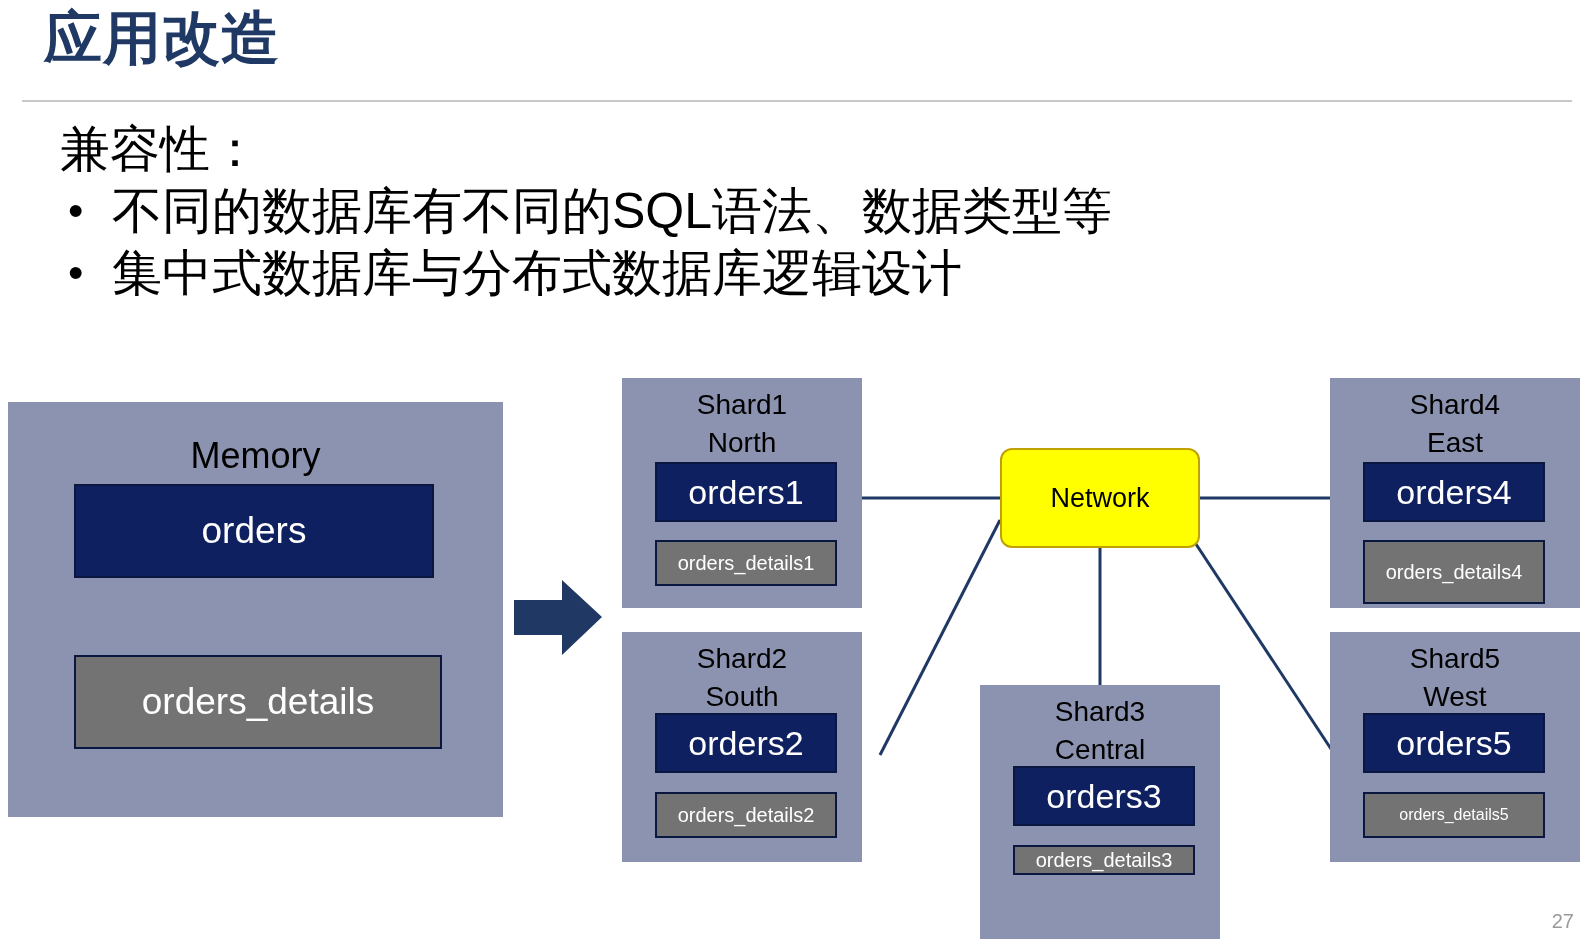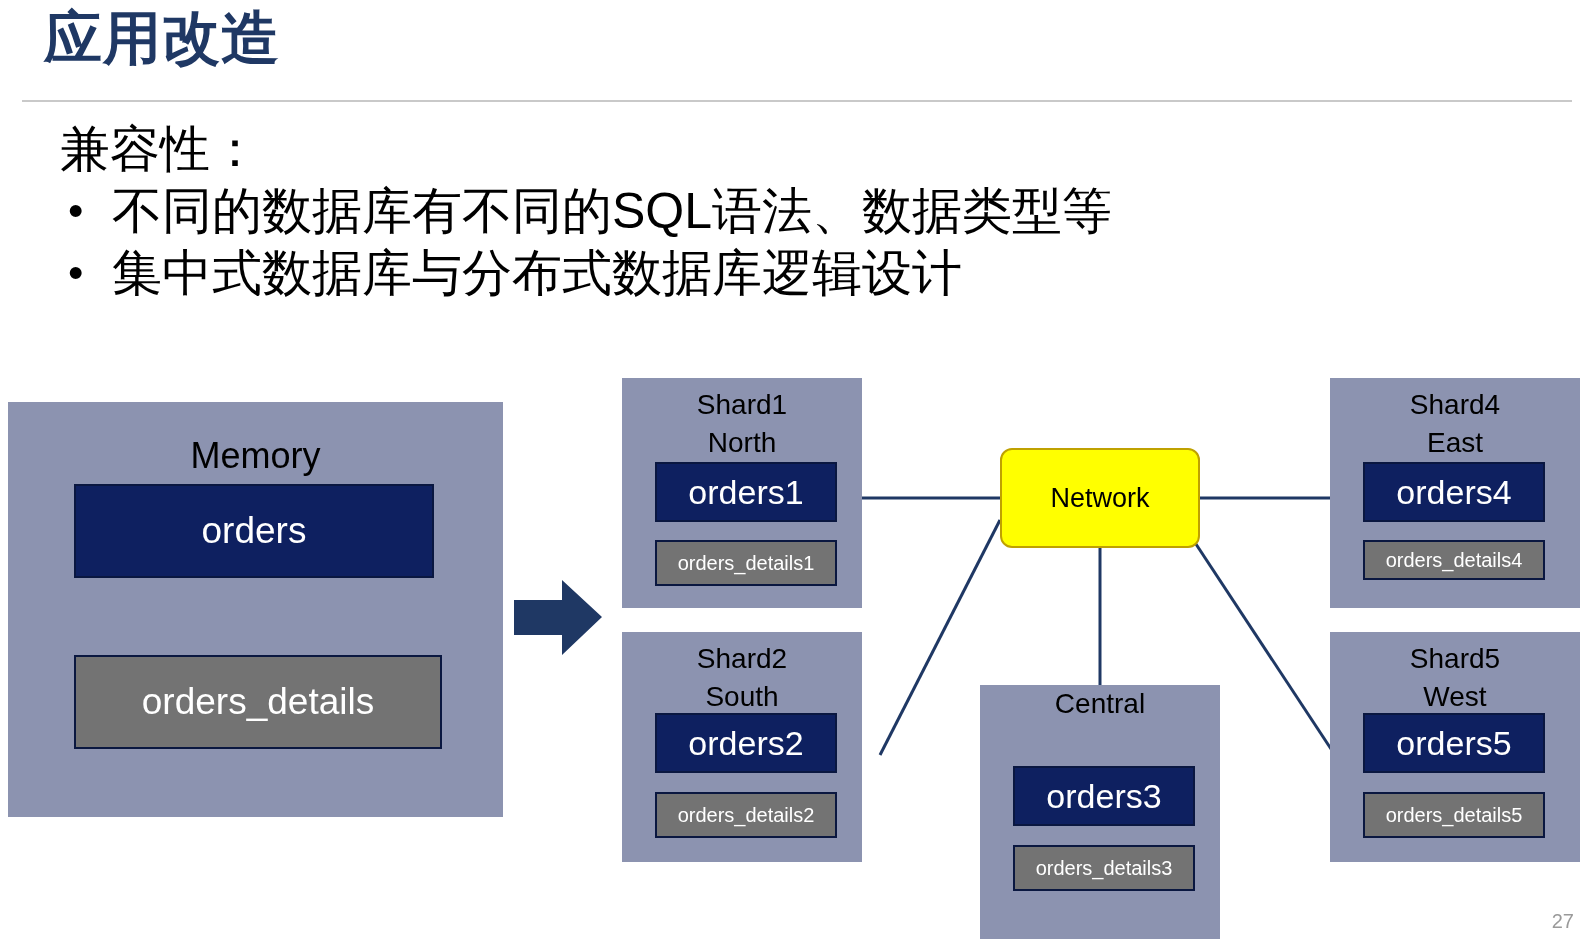--- a/index.html
+++ b/index.html
@@ -203,48 +203,49 @@
     <div class="gray-label" style="padding-top:0;">South</div>
   </div>
   <div class="navy-box" style="left:655px; top:343px; width:182px; height:60px; font-size:34px;">
     <span>orders2</span>
   </div>
   <div class="green-box" style="left:655px; top:422px; width:182px; height:46px; font-size:20px;">
     <span>orders_details2</span>
   </div>
 
   <div class="gray-box" style="left:980px; top:315px; width:240px; height:254px;">
+    <div class="gray-label">Shard3</div>
     <div class="gray-label" style="padding-top:0;">Central</div>
   </div>
   <div class="navy-box" style="left:1013px; top:396px; width:182px; height:60px; font-size:34px;">
     <span>orders3</span>
   </div>
-  <div class="green-box" style="left:1013px; top:475px; width:182px; height:46px; font-size:20px;">
+  <div class="green-box" style="left:1013px; top:475px; width:182px; height:30px; font-size:20px;">
     <span>orders_details3</span>
   </div>
 
   <div class="gray-box" style="left:1330px; top:8px; width:250px; height:230px;">
     <div class="gray-label">Shard4</div>
     <div class="gray-label" style="padding-top:0;">East</div>
   </div>
   <div class="navy-box" style="left:1363px; top:92px; width:182px; height:60px; font-size:34px;">
     <span>orders4</span>
   </div>
-  <div class="green-box" style="left:1363px; top:170px; width:182px; height:40px; font-size:20px;">
+  <div class="green-box" style="left:1363px; top:170px; width:182px; height:64px; font-size:20px;">
     <span>orders_details4</span>
   </div>
 
   <div class="gray-box" style="left:1330px; top:262px; width:250px; height:230px;">
     <div class="gray-label">Shard5</div>
     <div class="gray-label" style="padding-top:0;">West</div>
   </div>
   <div class="navy-box" style="left:1363px; top:343px; width:182px; height:60px; font-size:34px;">
     <span>orders5</span>
   </div>
-  <div class="green-box" style="left:1363px; top:422px; width:182px; height:46px; font-size:20px;">
+  <div class="green-box" style="left:1363px; top:422px; width:182px; height:46px; font-size:16px;">
     <span>orders_details5</span>
   </div>
 
   <div class="yellow-box" style="left:1000px; top:78px; width:200px; height:100px;">
     <span>Network</span>
   </div>
 
 </div>
 
 <div id="page-number">27</div>

